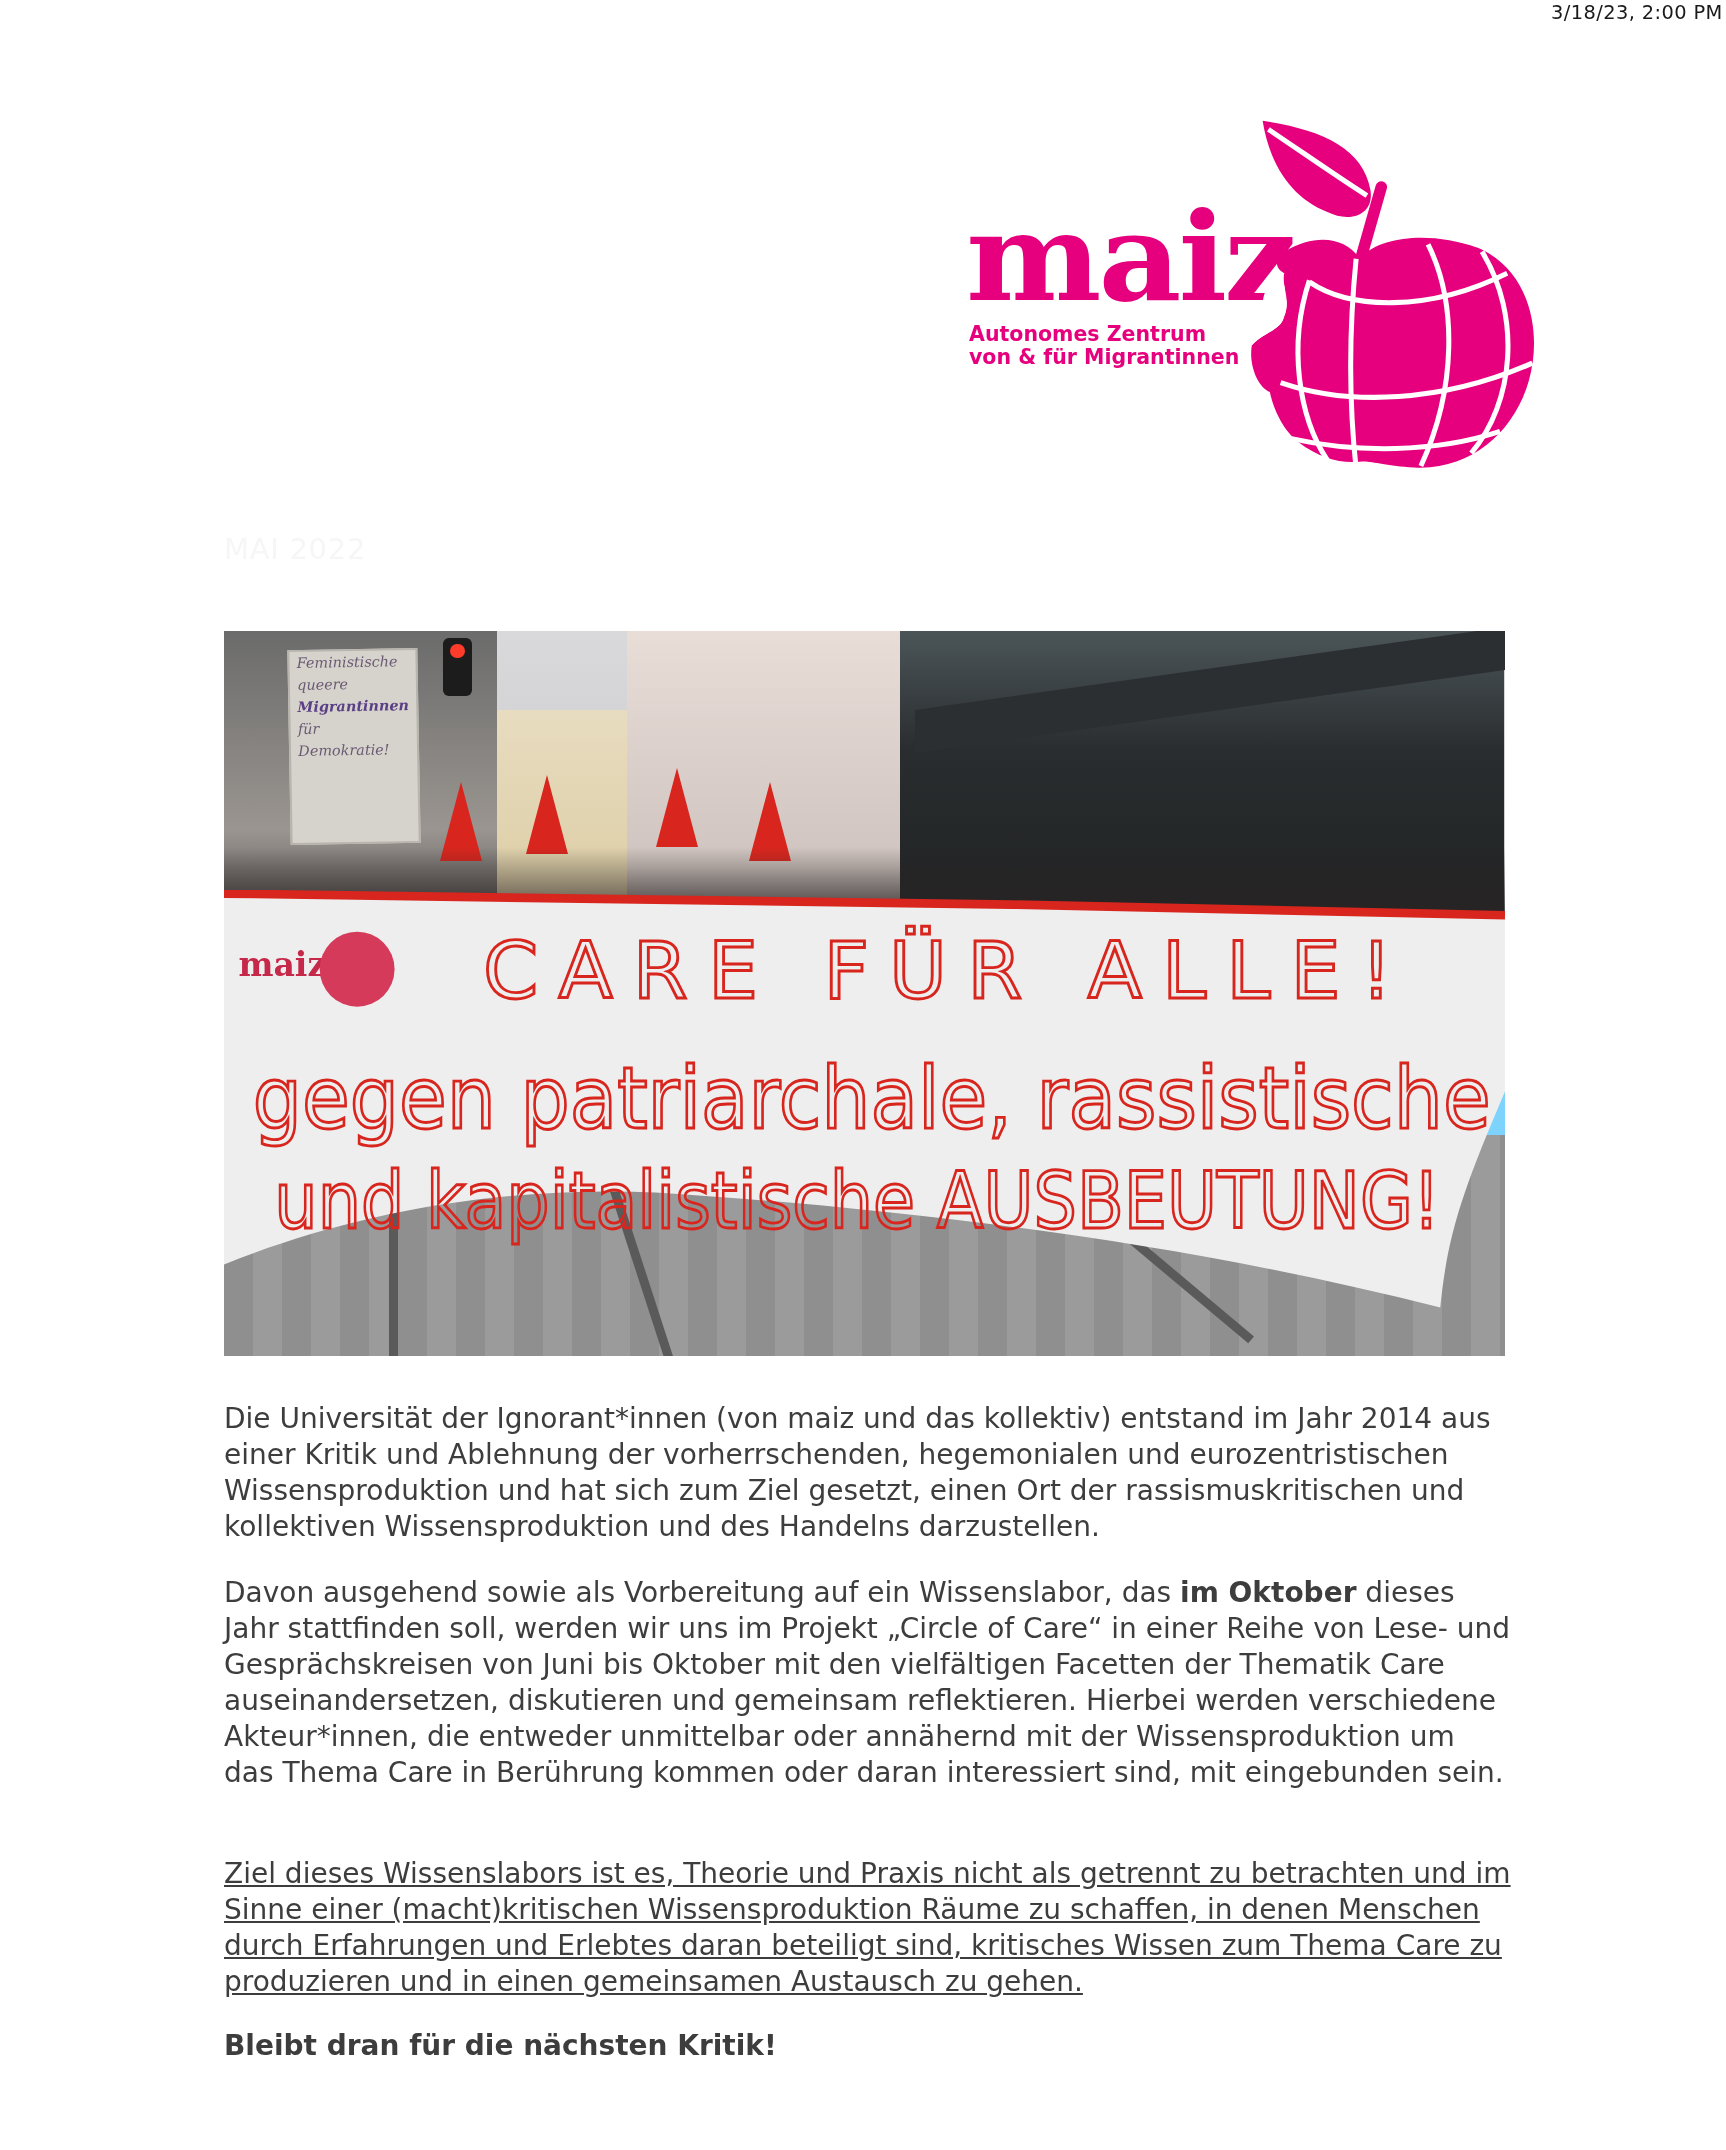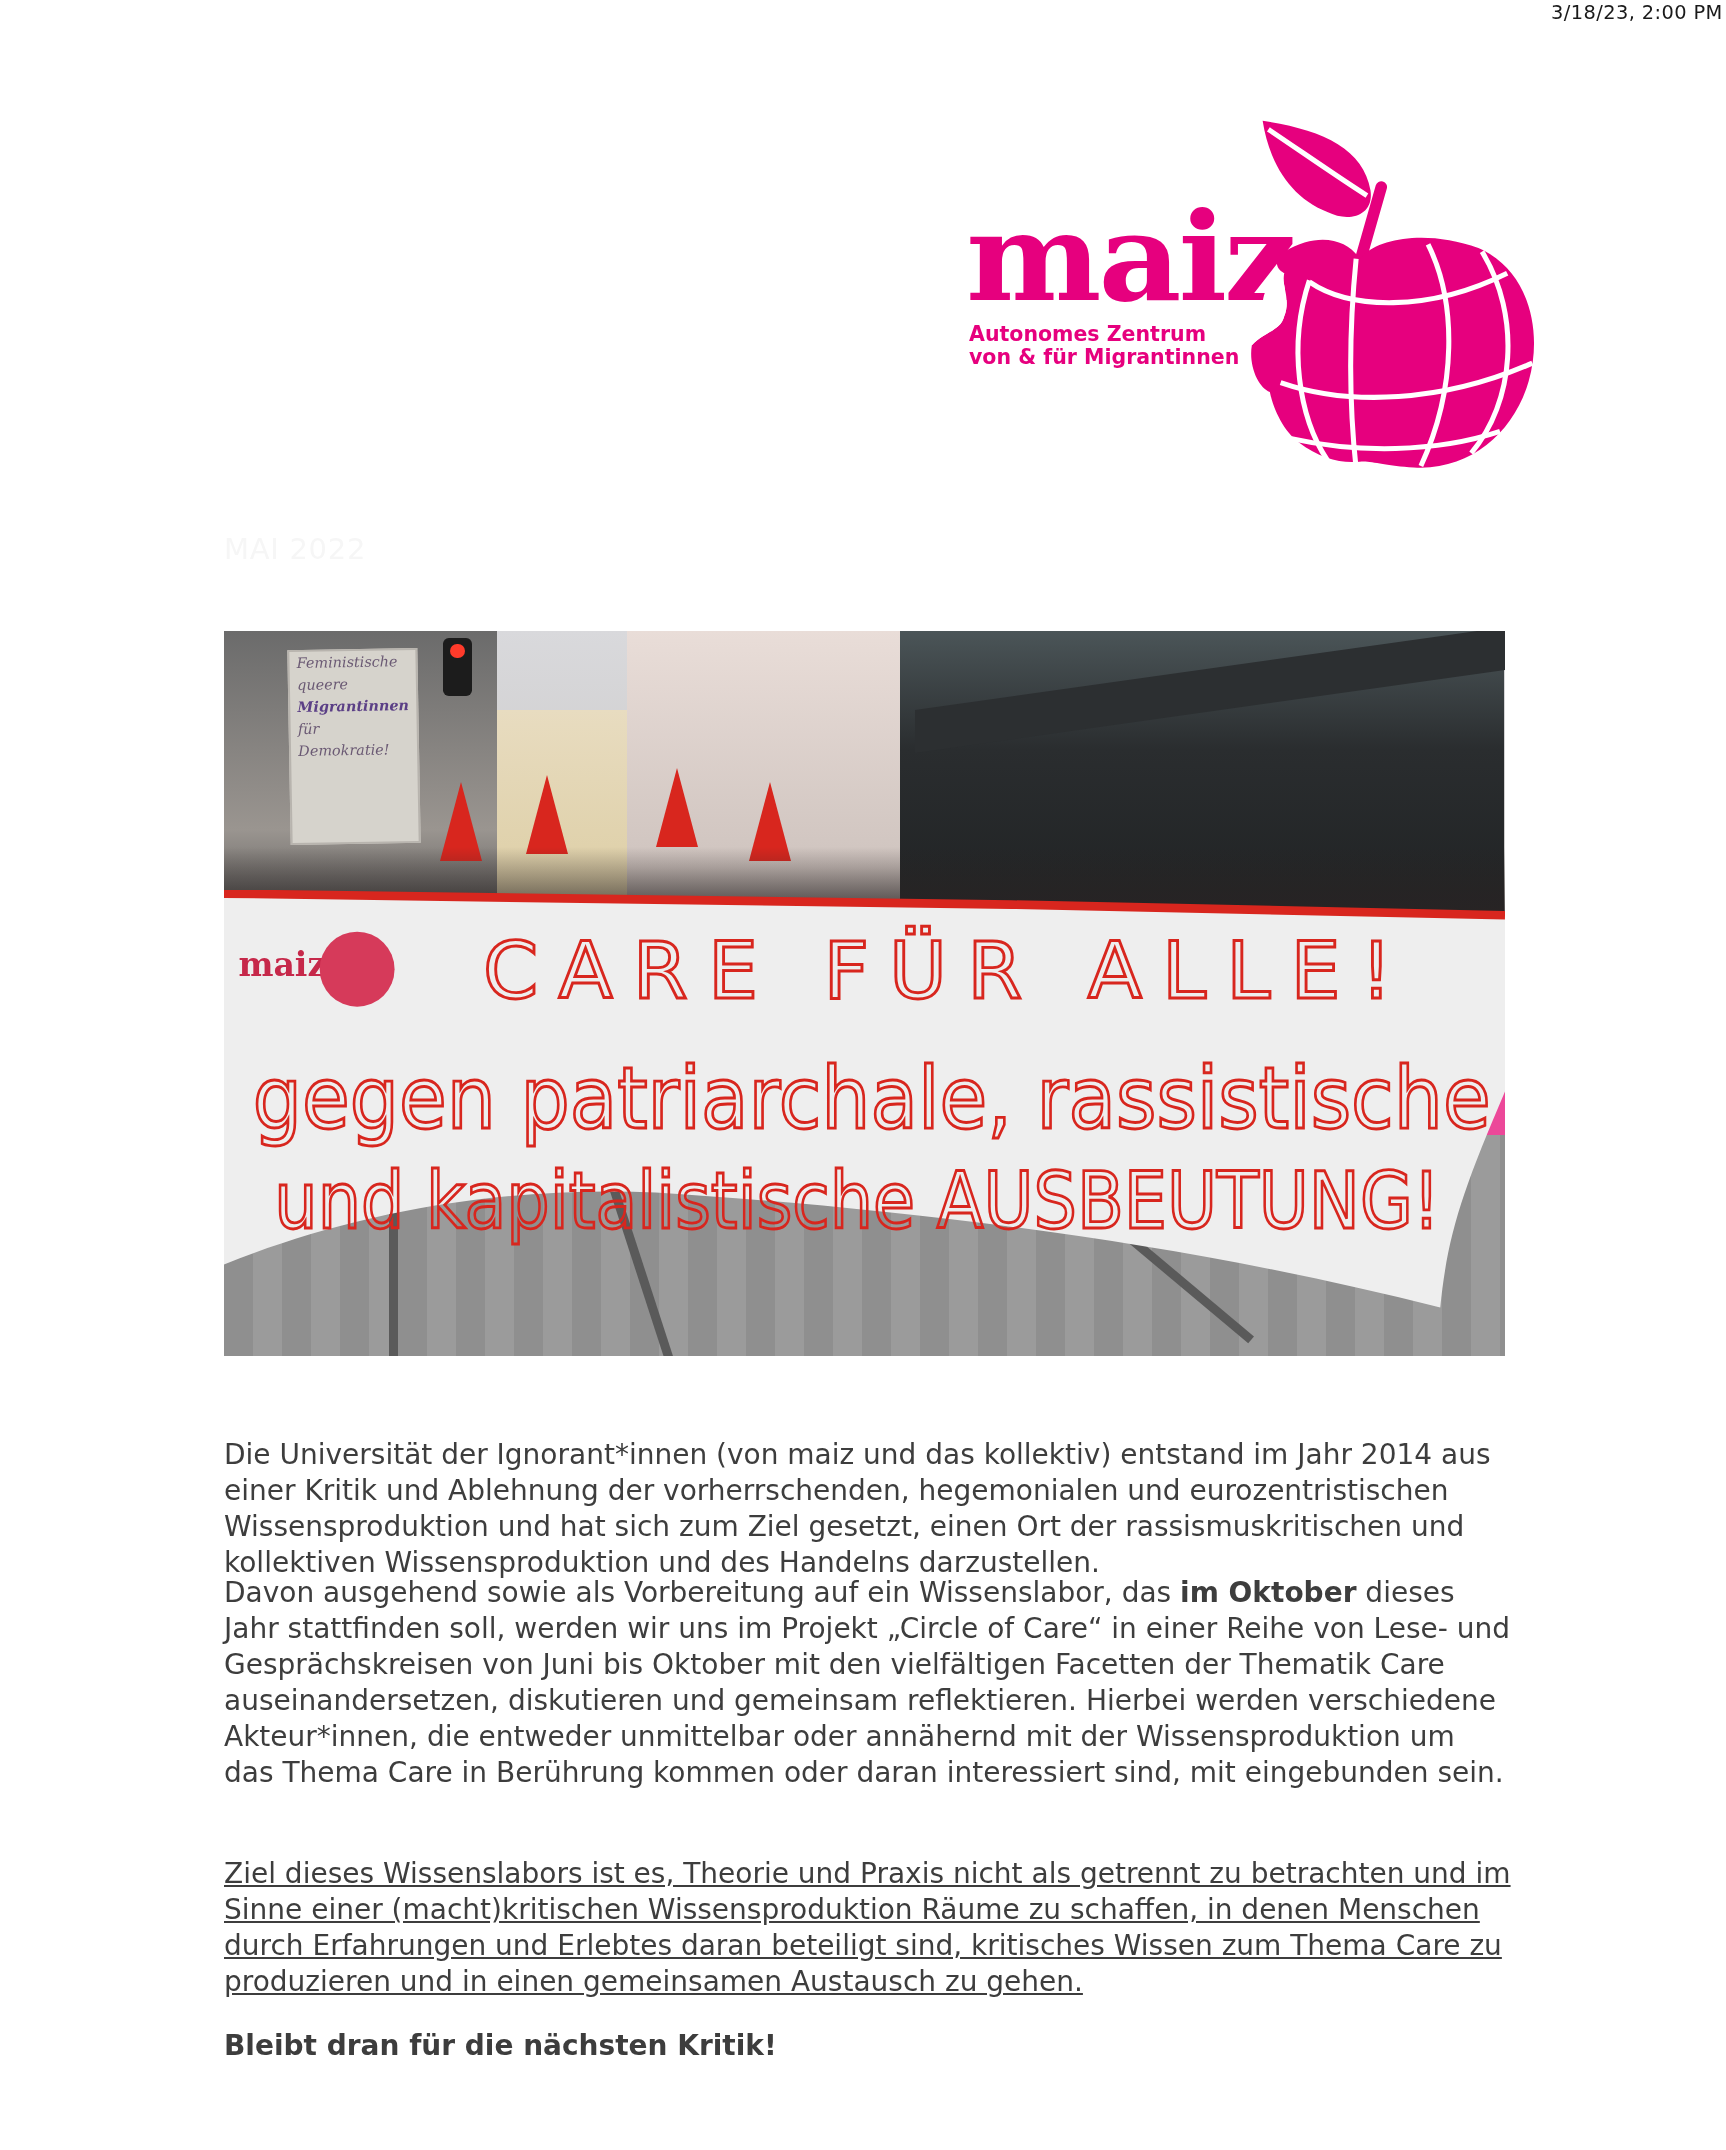--- a/index.html
+++ b/index.html
@@ -17,21 +17,21 @@
                font-weight: bold; font-size: 21.6px; line-height: 23px; color: #e6007e;
                transform: scaleX(0.95); transform-origin: left; white-space: nowrap; }
   .logo .tag1 { top: 207px; }
   .logo .tag2 { top: 230px; }
   .logo .apple { position: absolute; left: 284px; top: 0px; width: 295px; height: 356px; }
 
   .issue-date { position: absolute; left: 224px; top: 532px; font-size: 29px;
                 color: #f6f6f6; letter-spacing: 0.7px; }
 
   .photo { position: absolute; left: 224px; top: 631px; width: 1281px; height: 725px;
-           overflow: hidden; background: #ec4899; text-decoration: underline; }
+           overflow: hidden; background: #7dd3fc; text-decoration: underline; }
   .photo .sky { position: absolute; left: 0; top: 0; width: 100%; height: 302px;
                 background: linear-gradient(180deg, #d9d9dc 0%, #c8c6c4 100%); }
   .photo .bld-left { position: absolute; left: 0; top: 0; width: 273px; height: 331px;
                      background: linear-gradient(180deg,#6b6b6b,#9a9590 60%,#3a3a3a); }
   .photo .bld-mid { position: absolute; left: 273px; top: 79px; width: 173px; height: 259px;
                     background: linear-gradient(180deg,#e8dcc0,#d9c99b); }
   .photo .bld-mid2 { position: absolute; left: 403px; top: 0; width: 273px; height: 338px;
                      background: linear-gradient(180deg,#e9ddd8,#cfc4bf 70%,#7d7a77); }
   .photo .bld-right { position: absolute; left: 676px; top: 0; width: 604px; height: 338px;
                       background: linear-gradient(180deg,#4b5558 0%,#2a2d2f 35%,#1d1f20 100%); }
@@ -49,21 +49,21 @@
   .photo .sign span { display: block; font-family: "DejaVu Serif", serif; font-style: italic;
                       font-size: 14.4px; color: #6b5a74; padding: 2.9px 7.2px; }
   .photo .traffic { position: absolute; left: 219px; top: 7.2px; width: 29px; height: 58px;
                     background: #1c1c1c; border-radius: 5.8px; }
   .photo .traffic::before { content: ""; position: absolute; left: 7.2px; top: 5.8px; width: 14.4px;
                             height: 14.4px; border-radius: 50%; background: #ff3b2b; }
   .photo .banner { position: absolute; left: 0; top: 259px; width: 100%; height: 432px; }
 
   .body-text { position: absolute; left: 224px; width: 1288px; font-size: 28px;
                line-height: 36px; color: #3d3d3d; margin: 0; }
-  .p1 { top: 1401px; margin-top: 36px; }
+  .p1 { top: 1401px; }
   .p2 { top: 1575px; }
   .p3 { top: 1856px; text-decoration: underline; }
   .closing { top: 2028px; font-weight: bold; }
   .body-text b { font-weight: bold; }
 </style>
 </head>
 <body>
 
 <div class="timestamp">3/18/23, 2:00 PM</div>
 

